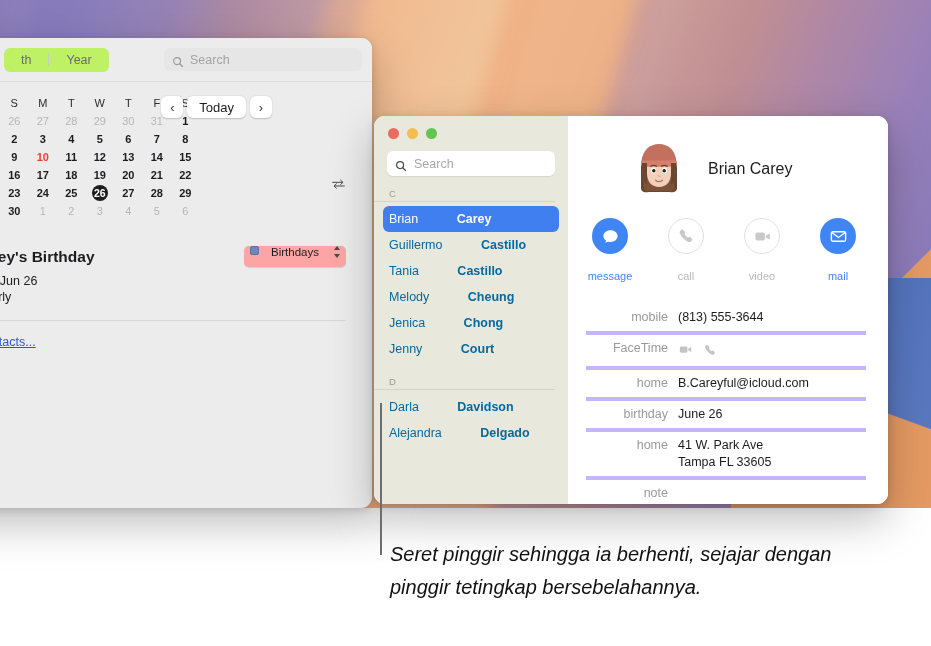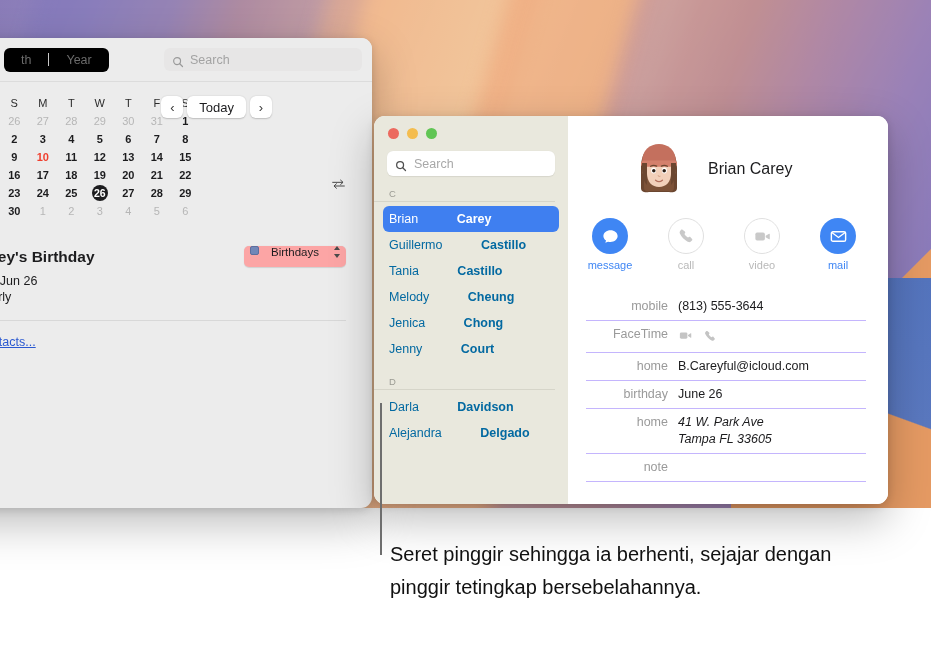--- a/index.html
+++ b/index.html
@@ -81,21 +81,21 @@
     border-radius: 11px;
   }
   .cal-toolbar {
     height: 44px; background: #ececec;
     border-bottom: 1px solid #dcdcdc;
     display: flex; align-items: center; padding: 0 14px;
     position: relative;
   }
   .seg {
     display: inline-flex; align-items: center; height: 24px;
-    background: #000000; border-radius: 6px; overflow: hidden;
+    background: #bef264; border-radius: 6px; overflow: hidden;
     margin-left: 76px;
     text-align: center;
   }
   .seg-btn {
     font-size: 12.5px; color: #6b6b6b; padding: 0 17px; line-height: 24px;
   }
   .seg-div { width: 1px; height: 13px; background: #c9c9c9; }
   .cal-search {
     position: absolute; left: 250px; top: 10px; width: 198px; height: 23px;
     background: #e7e6e6; border-radius: 6px;
@@ -206,45 +206,45 @@
     display: flex; gap: 30px; justify-content: center;
     margin-top: 18px; padding-right: 4px;
   }
   .action { width: 46px; text-align: center; }
   .action .circ {
     width: 36px; height: 36px; border-radius: 50%; margin: 0 auto;
     display: flex; align-items: center; justify-content: center;
   }
   .action.on .circ { background: #3f86f4; }
   .action.off .circ { background: #fff; border: 1.2px solid #e0e0e0; }
-  .action .lbl { font-size: 11px; margin-top: 5px; }
+  .action .lbl { font-size: 11px; margin-top: 16px; }
   .action.on .lbl { color: #3f86f4; }
   .action.off .lbl { color: #b9b9b9; }
 
   .fields { margin-top: 22px; }
   .field-row {
-    display: flex; border-bottom: 1px solid #c4b5fd;
+    display: flex; border-bottom: 4px solid #c4b5fd;
     padding: 5px 0; align-items: flex-start;
   }
   .field-label {
     width: 92px; text-align: right; padding-right: 10px;
     font-size: 12.5px; color: #9a9a9a; line-height: 17px;
   }
   .field-value { font-size: 12.5px; color: #1c1c1e; line-height: 17px; }
-  .field-value .l2 { display: block; font-style: italic; }
+  .field-value .l2 { display: block; }
   .ft-icons { display: flex; gap: 10px; align-items: center; padding-top: 2px; }
 
   
   #callout-line {
     position: absolute; left: 380px; top: 403px; width: 2px; height: 152px;
     background: #6e6e6e;
   }
   #caption {
     position: absolute; left: 390px; top: 538px; width: 450px;
-    font-size: 20px; line-height: 33px; color: #111;
+    font-size: 20px; line-height: 33px; color: #111; font-style: italic;
   }
 </style>
 </head>
 <body>
 
 <div id="root">
 
   <div class="wallpaper">
     <div class="wall-band wall-b1"></div>
     <div class="wall-band wall-b2"></div>

